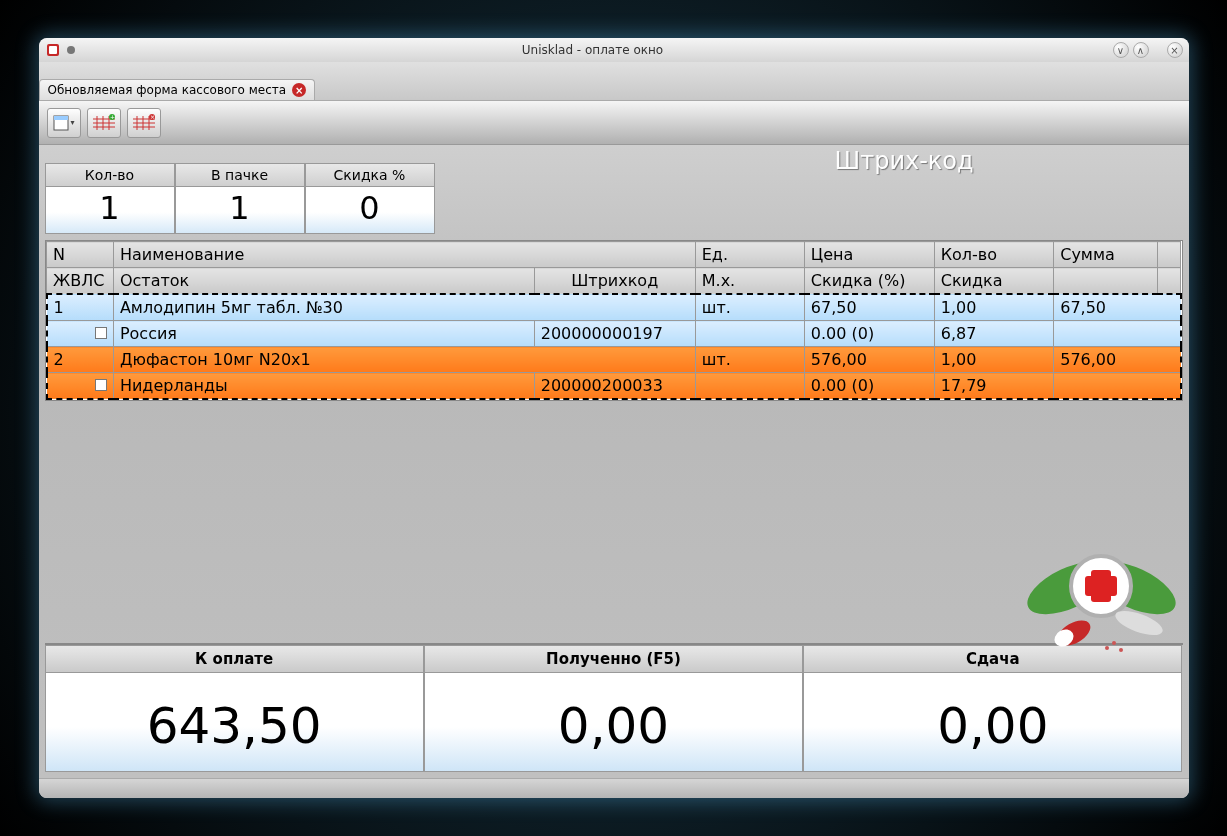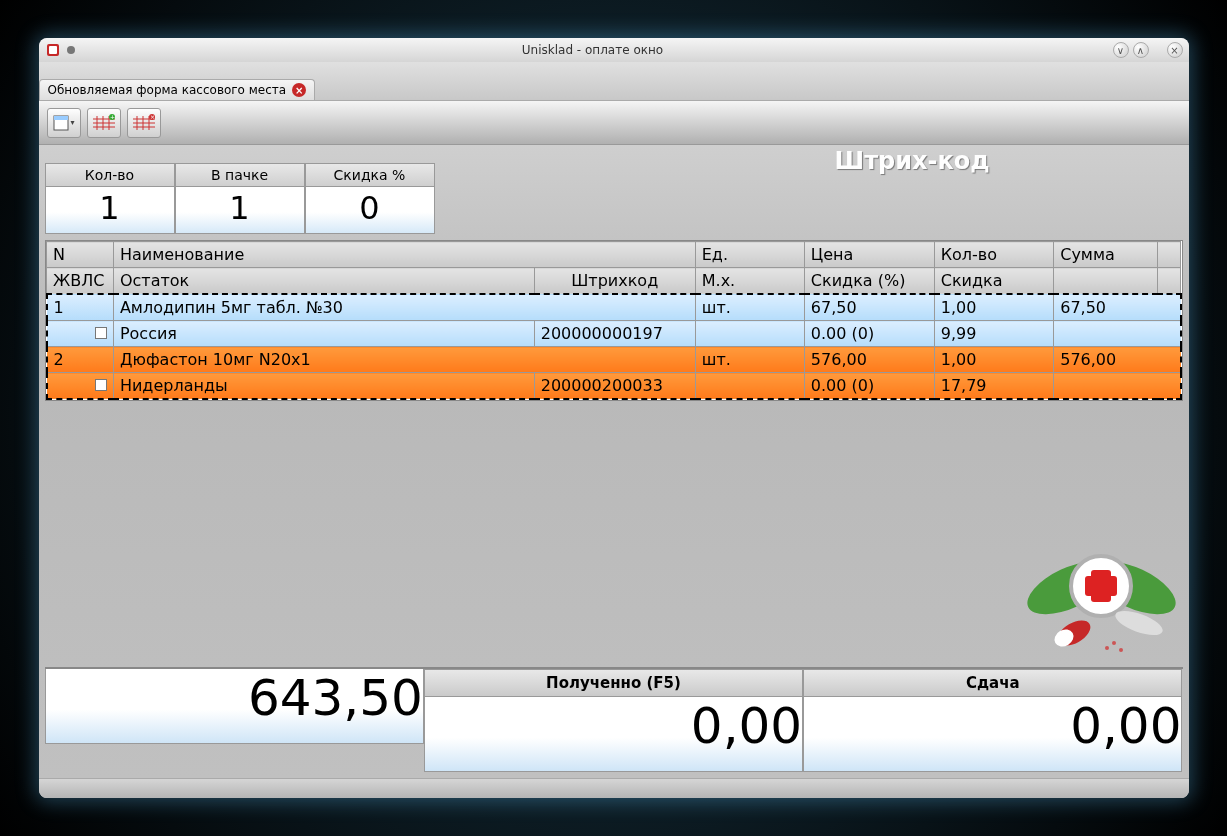--- a/index.html
+++ b/index.html
@@ -121,21 +121,21 @@
   }
   .sale-title {
     font-size: 26px;
     font-weight: bold;
     color: #fefefe;
     text-shadow: 1px 1px 1px #777;
     margin-left: 340px;
   }
   .barcode-title {
     font-size: 24px;
-    font-weight: bold;
+    font-weight: normal;
     color: #fefefe;
     text-shadow: 1px 1px 1px #777;
     margin-left: 400px;
     margin-top: -4px;
   }
   .qty-boxes {
     display: flex;
     margin-top: 12px;
     margin-bottom: 6px;
   }
@@ -199,23 +199,23 @@
     border: 1px solid #999;
     text-align: center;
     font-size: 15px;
     font-weight: bold;
     padding: 4px 0;
   }
   .total-val {
     background: linear-gradient(to bottom, #ffffff 55%, #cfe5f7 100%);
     border: 1px solid #999;
     border-top: none;
-    text-align: right;
+    text-align: center;
     font-size: 50px;
-    padding: 0 0 16px 0;
+    padding: 24px 0 16px 0;
   }
   .statusbar {
     height: 20px;
     background: linear-gradient(to bottom, #d5d5d5, #b5b5b5);
     border-top: 1px solid #aaa;
   }
 </style>
 </head>
 <body>
 
@@ -331,21 +331,21 @@
           <td>67,50</td>
           <td>1,00</td>
           <td colspan="2">67,50</td>
         </tr>
         <tr class="row-blue">
           <td style="text-align:right;"><span class="cb"></span></td>
           <td>Россия</td>
           <td>200000000197</td>
           <td></td>
           <td>0.00 (0)</td>
-          <td>9,99</td>
+          <td>6,87</td>
           <td colspan="2"></td>
         </tr>
         <tr class="row-orange">
           <td>2</td>
           <td colspan="2">Дюфастон  10мг N20х1</td>
           <td>шт.</td>
           <td>576,00</td>
           <td>1,00</td>
           <td colspan="2">576,00</td>
         </tr>
@@ -371,20 +371,21 @@
       <ellipse cx="55" cy="95" rx="18" ry="10" fill="#c62828" transform="rotate(-30 55 95)"></ellipse>
       <ellipse cx="45" cy="100" rx="10" ry="8" fill="#fff" transform="rotate(-30 45 100)"></ellipse>
       <ellipse cx="120" cy="85" rx="25" ry="9" fill="#ddd" transform="rotate(20 120 85)"></ellipse>
       <circle cx="95" cy="105" r="2" fill="#c55"></circle>
         <circle cx="88" cy="110" r="2" fill="#c55"></circle>
         <circle cx="102" cy="112" r="2" fill="#c55"></circle>
     </svg>
 
     <div class="totals">
       <div class="total-cell">
+        <div class="total-head">К оплате</div>
         <div class="total-val">643,50</div>
       </div>
       <div class="total-cell">
         <div class="total-head">Полученно (F5)</div>
         <div class="total-val">0,00</div>
       </div>
       <div class="total-cell">
         <div class="total-head">Сдача</div>
         <div class="total-val">0,00</div>
       </div>

